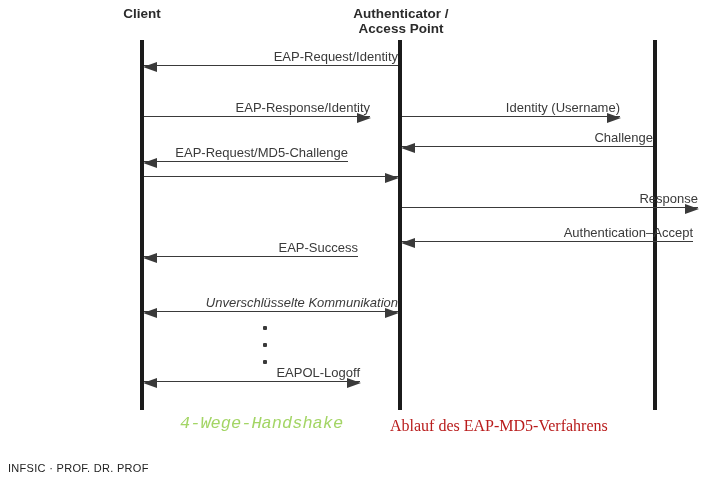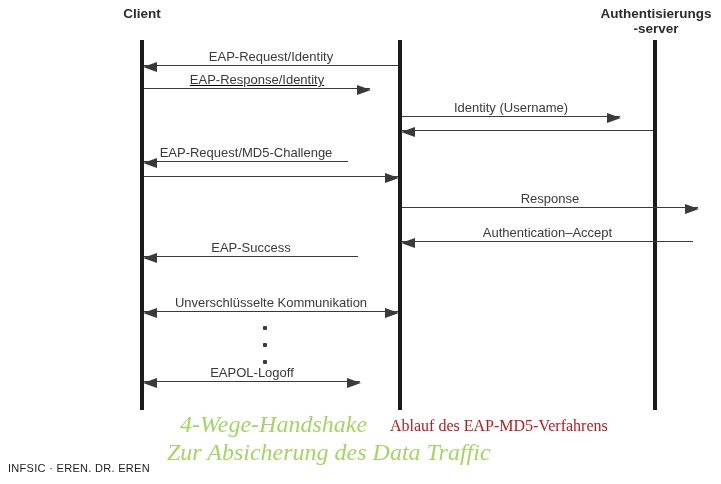--- a/index.html
+++ b/index.html
@@ -19,21 +19,21 @@
   .lifeline {
     position:absolute; top:40px; height:370px; width:4px;
     background:var(--lifeline,#1b1b1b);
   }
   .lifeline-client { left:140px; }
   .lifeline-auth   { left:398px; }
   .lifeline-server { left:653px; }
   .msg { position:absolute; }
   .msg-label {
     font-size:13px; line-height:15px; margin-bottom:1px;
-    text-align:center; color:var(--ink,#3a3a3a); white-space:nowrap;
+    text-align:right; color:var(--ink,#3a3a3a); white-space:nowrap;
   }
   .msg-line {
     position:relative; height:0;
     border-top:1.6px solid var(--ink,#3a3a3a);
   }
   .dir-left .msg-line::before, .dir-both .msg-line::before {
     content:""; position:absolute; left:-1px; top:-4px;
     width:0; height:0;
     border-top:5px solid transparent; border-bottom:5px solid transparent;
     border-right:14px solid var(--ink,#3a3a3a);
@@ -44,63 +44,64 @@
     border-top:5px solid transparent; border-bottom:5px solid transparent;
     border-left:14px solid var(--ink,#3a3a3a);
   }
   .vdot {
     position:absolute; left:263px;
     width:4px; height:4px; border-radius:1px;
     background:var(--ink,#3a3a3a);
   }
   .caption-green {
     position:absolute;
-    font-family:Liberation Serif, serif;
-    font-style:italic; font-size:24px; line-height:26px;
+    font-family:Liberation Mono, monospace;
+    font-style:italic; font-size:17px; line-height:26px;
     color:var(--green,#a3d565); white-space:nowrap;
   }
   .caption-green-1 { left:180px; top:411px; }
   .caption-green-2 { left:167px; top:439px; }
   .caption-black {
     position:absolute; left:390px; top:416px;
     font-family:"Liberation Serif", serif;
     font-size:16px; line-height:19px; color:#b91c1c; white-space:nowrap;
   }
   .footer-left {
     position:absolute; left:8px; top:462px;
     font-size:11px; letter-spacing:0.3px; color:#222222; white-space:nowrap;
   }
 </style>
 </head>
 <body>
 
 <div class="slide">
 
   <div class="actor-title" style="left:142px">Client</div>
-  <div class="actor-title" style="left:656px">Authentisierungs
--server</div>
+  <div class="actor-title" style="left:401px">Authenticator /
+Access Point</div>
 
   <div class="lifeline lifeline-client"></div>
   <div class="lifeline lifeline-auth"></div>
   <div class="lifeline lifeline-server"></div>
 
   <div id="message-layer">
       <div class="msg dir-left" style="left: 144px; width: 254px; top: 49px;">
         <div class="msg-label">EAP-Request/Identity</div>
         <div class="msg-line"></div>
       </div>
-      <div class="msg dir-right" style="left: 144px; width: 226px; top: 72px; text-decoration: underline;">
+      <div class="msg dir-right" style="left: 144px; width: 226px; top: 100px;">
         <div class="msg-label">EAP-Response/Identity</div>
         <div class="msg-line"></div>
       </div>
       <div class="msg dir-right" style="left: 402px; width: 218px; top: 100px;">
         <div class="msg-label">Identity (Username)</div>
         <div class="msg-line"></div>
       </div>
       <div class="msg dir-left" style="left: 402px; width: 251px; top: 130px;">
+        <div class="msg-label">Challenge</div>
         <div class="msg-line"></div>
       </div>
       <div class="msg dir-left" style="left: 144px; width: 204px; top: 145px;">
         <div class="msg-label">EAP-Request/MD5-Challenge</div>
         <div class="msg-line"></div>
       </div>
       <div class="msg dir-right" style="left: 144px; width: 254px; top: 176px;">
         <div class="msg-line"></div>
       </div>
       <div class="msg dir-right" style="left: 402px; width: 296px; top: 191px;">
@@ -108,33 +109,32 @@
         <div class="msg-line"></div>
       </div>
       <div class="msg dir-left" style="left: 402px; width: 291px; top: 225px;">
         <div class="msg-label">Authentication–Accept</div>
         <div class="msg-line"></div>
       </div>
       <div class="msg dir-left" style="left: 144px; width: 214px; top: 240px;">
         <div class="msg-label">EAP-Success</div>
         <div class="msg-line"></div>
       </div>
-      <div class="msg dir-both" style="left: 144px; width: 254px; top: 295px;">
+      <div class="msg dir-both" style="left: 144px; width: 254px; top: 295px; font-style: italic;">
         <div class="msg-label">Unverschlüsselte Kommunikation</div>
         <div class="msg-line"></div>
       </div>
       <div class="msg dir-both" style="left: 144px; width: 216px; top: 365px;">
         <div class="msg-label">EAPOL-Logoff</div>
         <div class="msg-line"></div>
       </div>
     </div>
   <div id="ellipsis-layer">
       <div class="vdot" title="·" style="top: 326px;"></div>
       <div class="vdot" title="·" style="top: 343px;"></div>
       <div class="vdot" title="·" style="top: 360px;"></div>
     </div>
 
   <div class="caption-green caption-green-1">4-Wege-Handshake</div>
-  <div class="caption-green caption-green-2">Zur Absicherung des Data Traffic</div>
   <div class="caption-black">Ablauf des EAP-MD5-Verfahrens</div>
-  <div class="footer-left">INFSIC · EREN. DR. EREN</div>
+  <div class="footer-left">INFSIC · PROF. DR. PROF</div>
 
 </div>
 
 </body></html>

